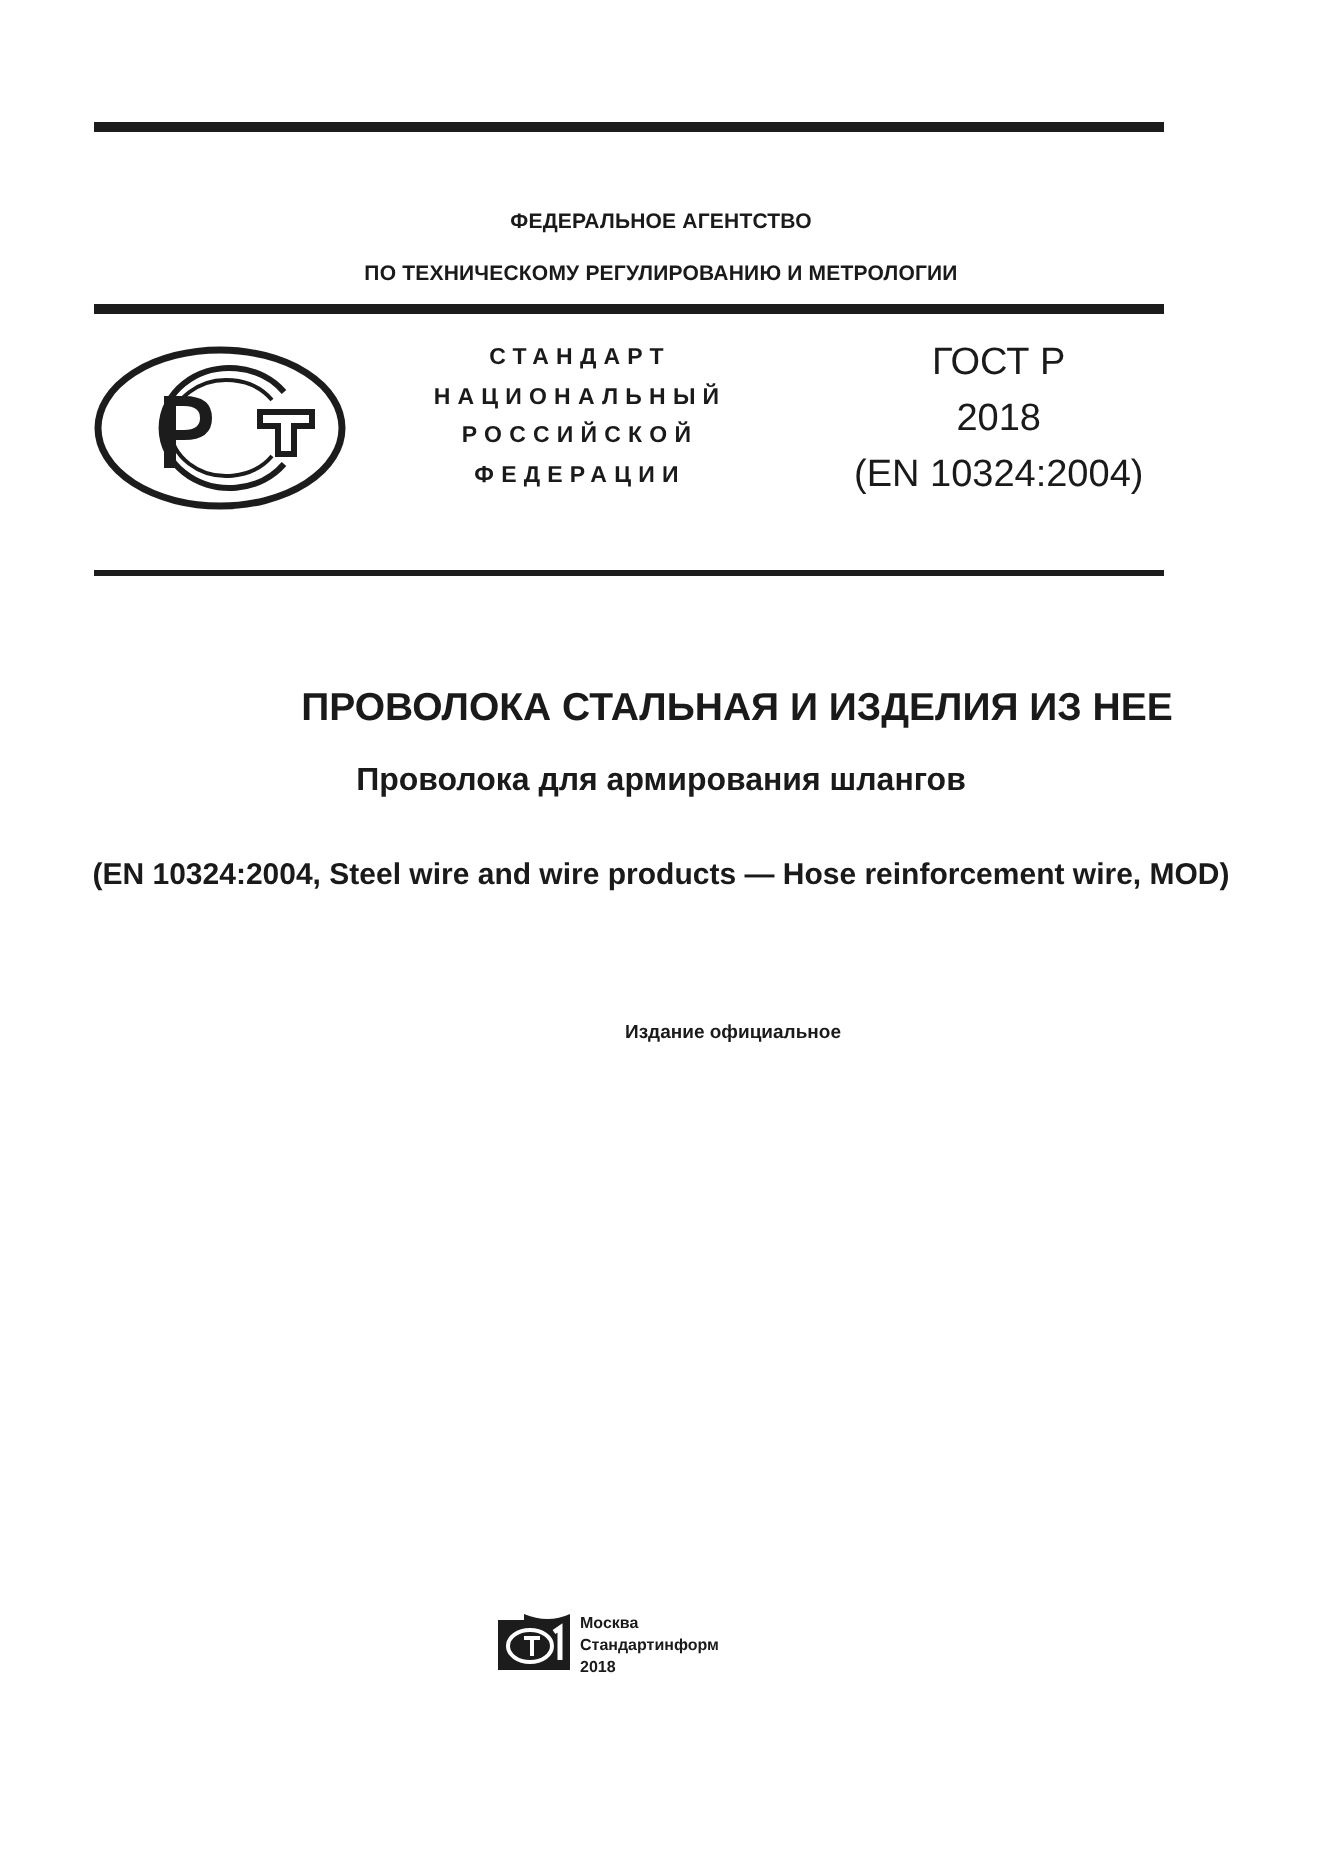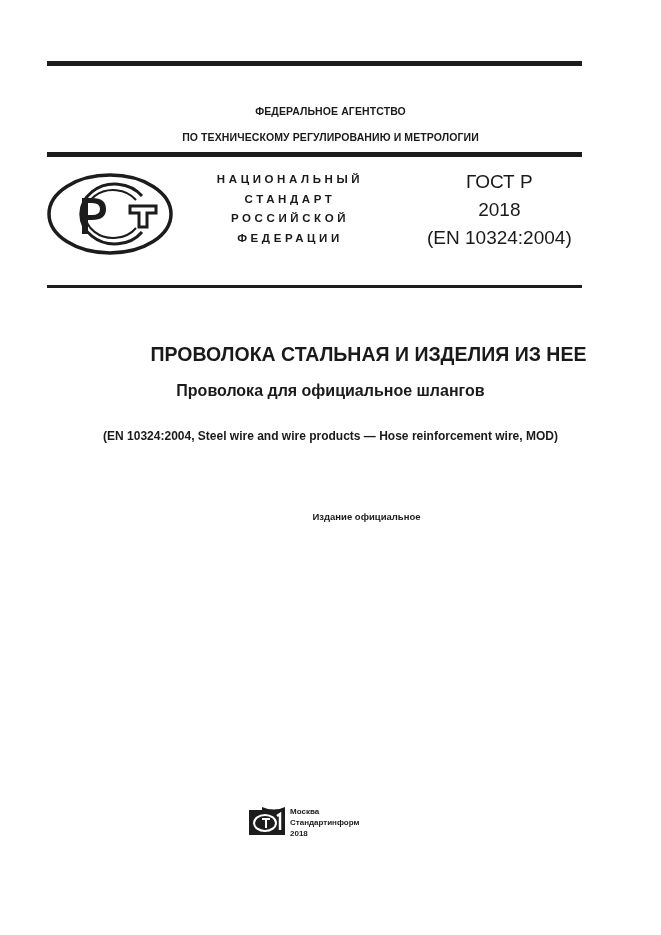--- a/index.html
+++ b/index.html
@@ -9,21 +9,21 @@
   .rule.thick { height: 5px; }
   .rule.thin { height: 3px; }
   .center { position: absolute; left: 0; width: 661px; text-align: center; }
   .agency { font-size: 10.5px; font-weight: bold; letter-spacing: 0.1px; margin-top: 13px; }
   .natstd { position: absolute; left: 200px; width: 180px; text-align: center;
             font-weight: bold; font-size: 11.5px; letter-spacing: 3.6px; line-height: 19.5px; top: 170px; }
   .gost { position: absolute; left: 427px; top: 168px; font-weight: normal; font-size: 19px; line-height: 28px; text-align: center; }
   .gost .dash { font-size: 14px; }
   .title { font-size: 19.5px; font-weight: bold; }
   .subtitle { font-size: 16px; font-weight: bold; }
-  .intl { font-size: 12px; font-weight: bold; }
+  .intl { font-size: 15px; font-weight: bold; }
   .edition { font-size: 9.5px; font-weight: bold; padding-left: 36px; }
   .logo { position: absolute; left: 46px; top: 172px; }
   .footer-logo { position: absolute; left: 248px; top: 806px; }
   .footer-text { position: absolute; left: 290px; width: 92px; top: 806px; text-align: left;
                  font-size: 8px; font-weight: bold; line-height: 11px; }
 </style>
 </head>
 <body>
 
 <div class="rule thick" style="top:61px;"></div>
@@ -41,36 +41,36 @@
     <path d="M 90 28 A 28 24 0 1 0 90 56" fill="none" stroke="#1c1c1c" stroke-width="2"></path>
 
     <path d="M 36 62 L 36 26 L 46 26 Q 60 26 60 37 Q 60 48 46 48 L 42 48 L 42 62 Z" fill="#1c1c1c"></path>
     <path d="M 42 31 L 46 31 Q 54 31 54 37 Q 54 43 46 43 L 42 43 Z" fill="#ffffff"></path>
 
     <path d="M 84 34 L 110 34 L 110 41 L 101 41 L 101 55 L 93 55 L 93 41 L 84 41 Z" fill="none" stroke="#1c1c1c" stroke-width="3"></path>
   </svg>
 </div>
 
 <div class="natstd">
+  <div>СТАНДАРТ</div>
   <div>НАЦИОНАЛЬНЫЙ</div>
-  <div>СТАНДАРТ</div>
   <div>РОССИЙСКОЙ</div>
   <div>ФЕДЕРАЦИИ</div>
 </div>
 
 <div class="gost">
   <div>ГОСТ Р</div>
   <div>2018</div>
   <div>(EN 10324:2004)</div>
 </div>
 
 <div class="rule thin" style="top:285px;"></div>
 
 <div class="center title" style="top:343px;padding-left:38px;">ПРОВОЛОКА СТАЛЬНАЯ И ИЗДЕЛИЯ ИЗ НЕЕ</div>
-<div class="center subtitle" style="top:382px;">Проволока для официальное шлангов</div>
+<div class="center subtitle" style="top:382px;">Проволока для армирования шлангов</div>
 <div class="center intl" style="top:429px;">(EN 10324:2004, Steel wire and wire products — Hose reinforcement wire, MOD)</div>
 <div class="center edition" style="top:511px;">Издание официальное</div>
 
 <div class="footer-logo">
   <svg width="38" height="30" viewBox="0 0 38 30">
     <path d="M 1 4 L 14 4 L 14 1 Q 26 6 37 1 L 37 29 L 1 29 Z" fill="#1c1c1c"></path>
     <ellipse cx="17" cy="17" rx="11" ry="8" fill="none" stroke="#ffffff" stroke-width="2"></ellipse>
     <path d="M 14 13 L 22 13 M 18 13 L 18 22" stroke="#ffffff" stroke-width="2"></path>
     <path d="M 29 10 L 32 8 L 32 24" stroke="#ffffff" stroke-width="2.5" fill="none"></path>
   </svg>

